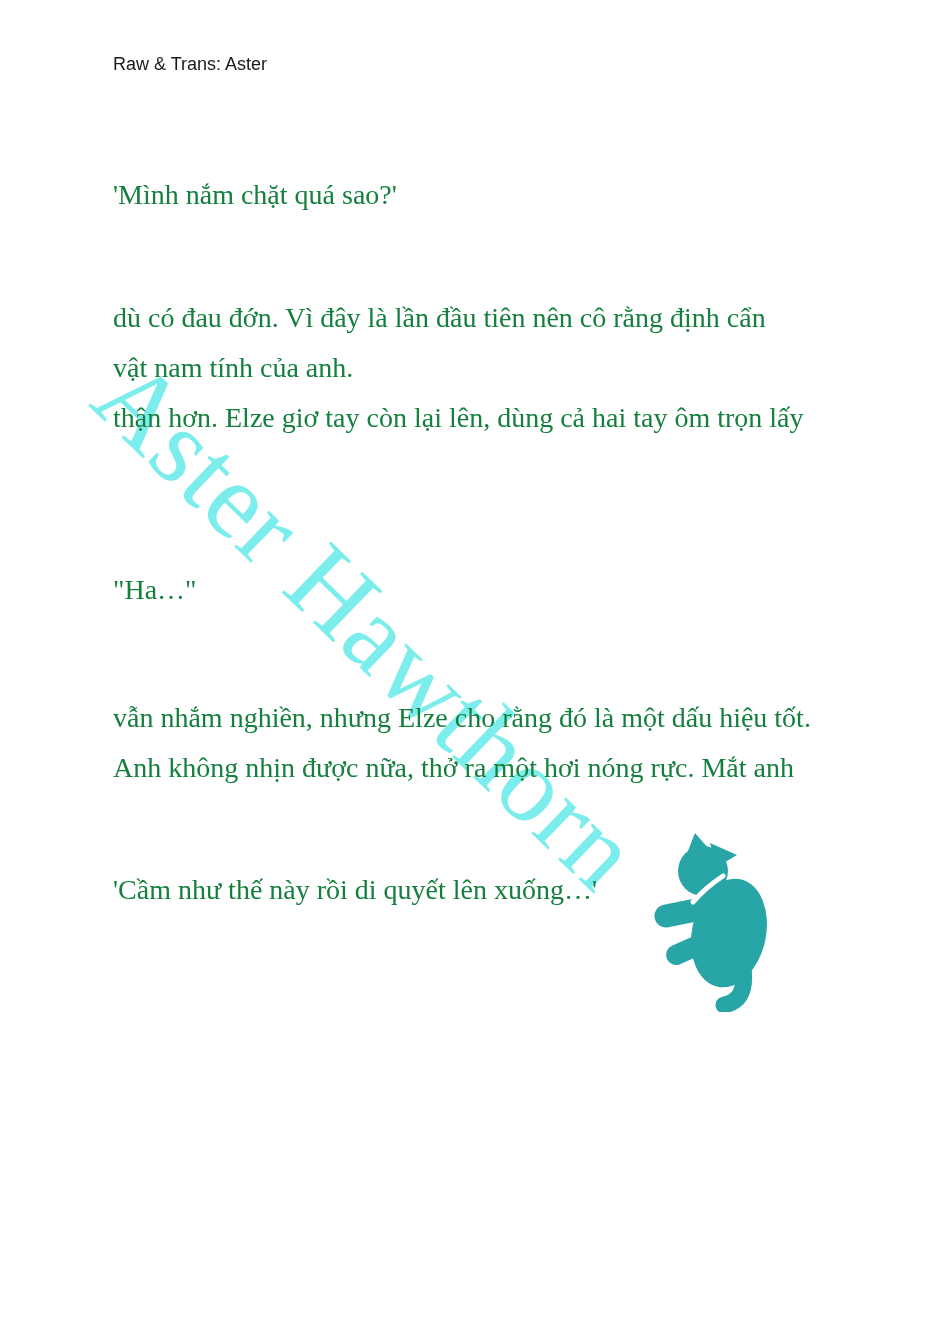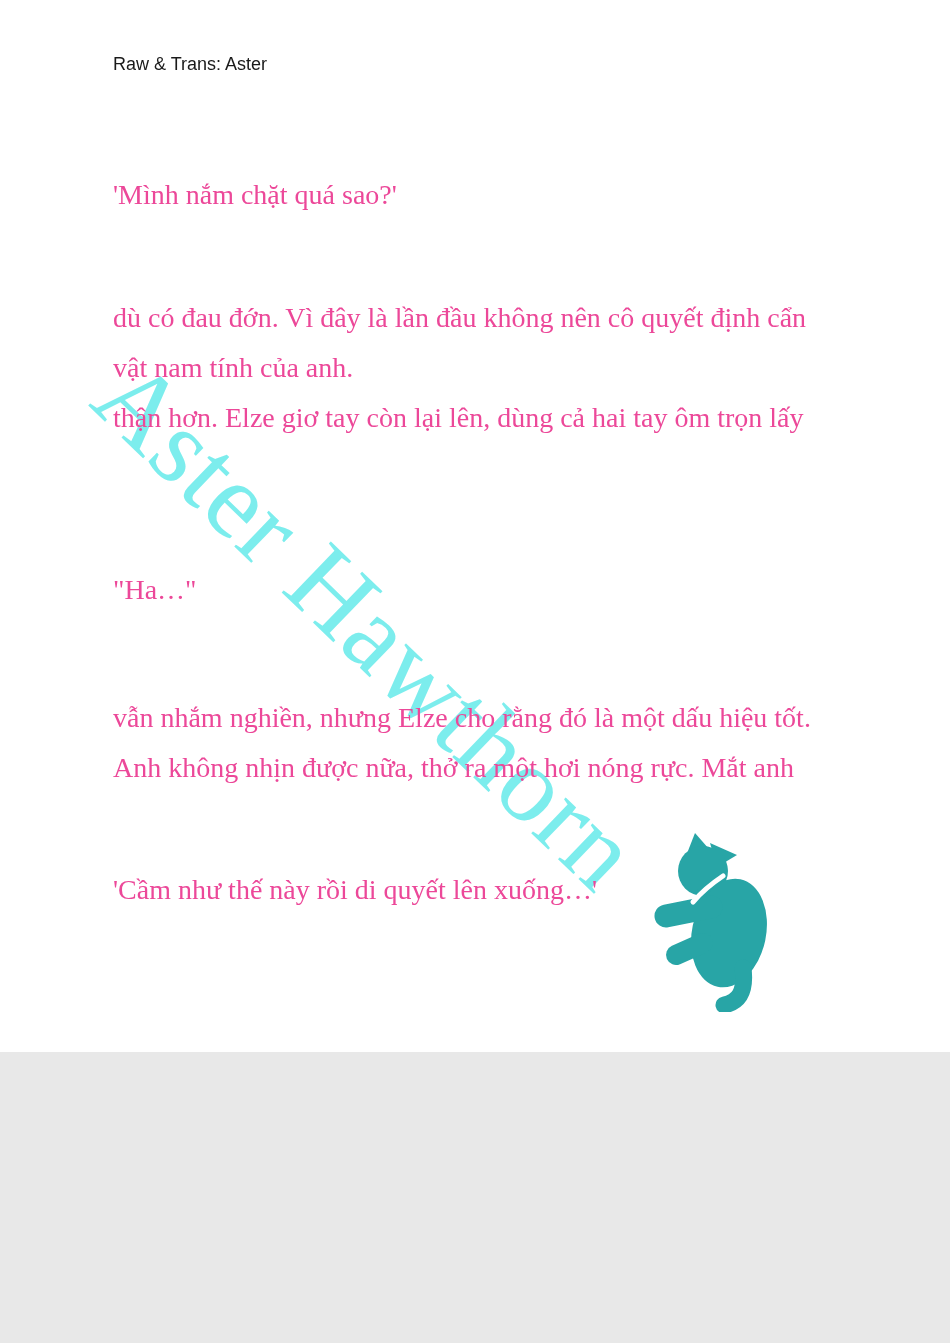--- a/index.html
+++ b/index.html
@@ -1,19 +1,19 @@
 <!DOCTYPE html>
 <html><head>
 <meta charset="utf-8">
 <style>
   html,body{margin:0;padding:0;background:#e8e8e8;}
   .page{
     position:relative;
     width:950px;
-    height:1052px;
+    height:1343px;
     background:#ffffff;
     overflow:hidden;
     margin:0 auto;
     font-family:"Liberation Serif", serif;
   }
   .header-credit{
     position:absolute;
     left:113px;
     top:53px;
     font-family:"Liberation Sans", sans-serif;
@@ -45,21 +45,21 @@
   .para{
     position:absolute;
     left:0;
     width:745px;
   }
   .line{
     font-size:28px;
     line-height:50px;
     height:50px;
     white-space:nowrap;
-    color:#ec4899;
+    color:#15803d;
   }
   .cat{
     position:absolute;
     left:653px;
     top:830px;
     width:120px;
     height:182px;
     z-index:4;
   }
 </style>
@@ -72,21 +72,21 @@
 
   <div class="watermark" style="color: rgb(124, 237, 237);">Aster Hawthorn</div>
 
   <div class="bodytext">
 
     <div class="para" style="top:170px">
       <div class="line">'Mình nắm chặt quá sao?'</div>
     </div>
 
     <div class="para" style="top:293px">
-      <div class="line">dù có đau đớn. Vì đây là lần đầu không nên cô quyết định cẩn</div>
+      <div class="line">dù có đau đớn. Vì đây là lần đầu tiên nên cô rằng định cẩn</div>
       <div class="line">vật nam tính của anh.</div>
       <div class="line">thận hơn. Elze giơ tay còn lại lên, dùng cả hai tay ôm trọn lấy</div>
     </div>
 
     <div class="para" style="top:565px">
       <div class="line">"Ha…"</div>
     </div>
 
     <div class="para" style="top:693px">
       <div class="line">vẫn nhắm nghiền, nhưng Elze cho rằng đó là một dấu hiệu tốt.</div>

